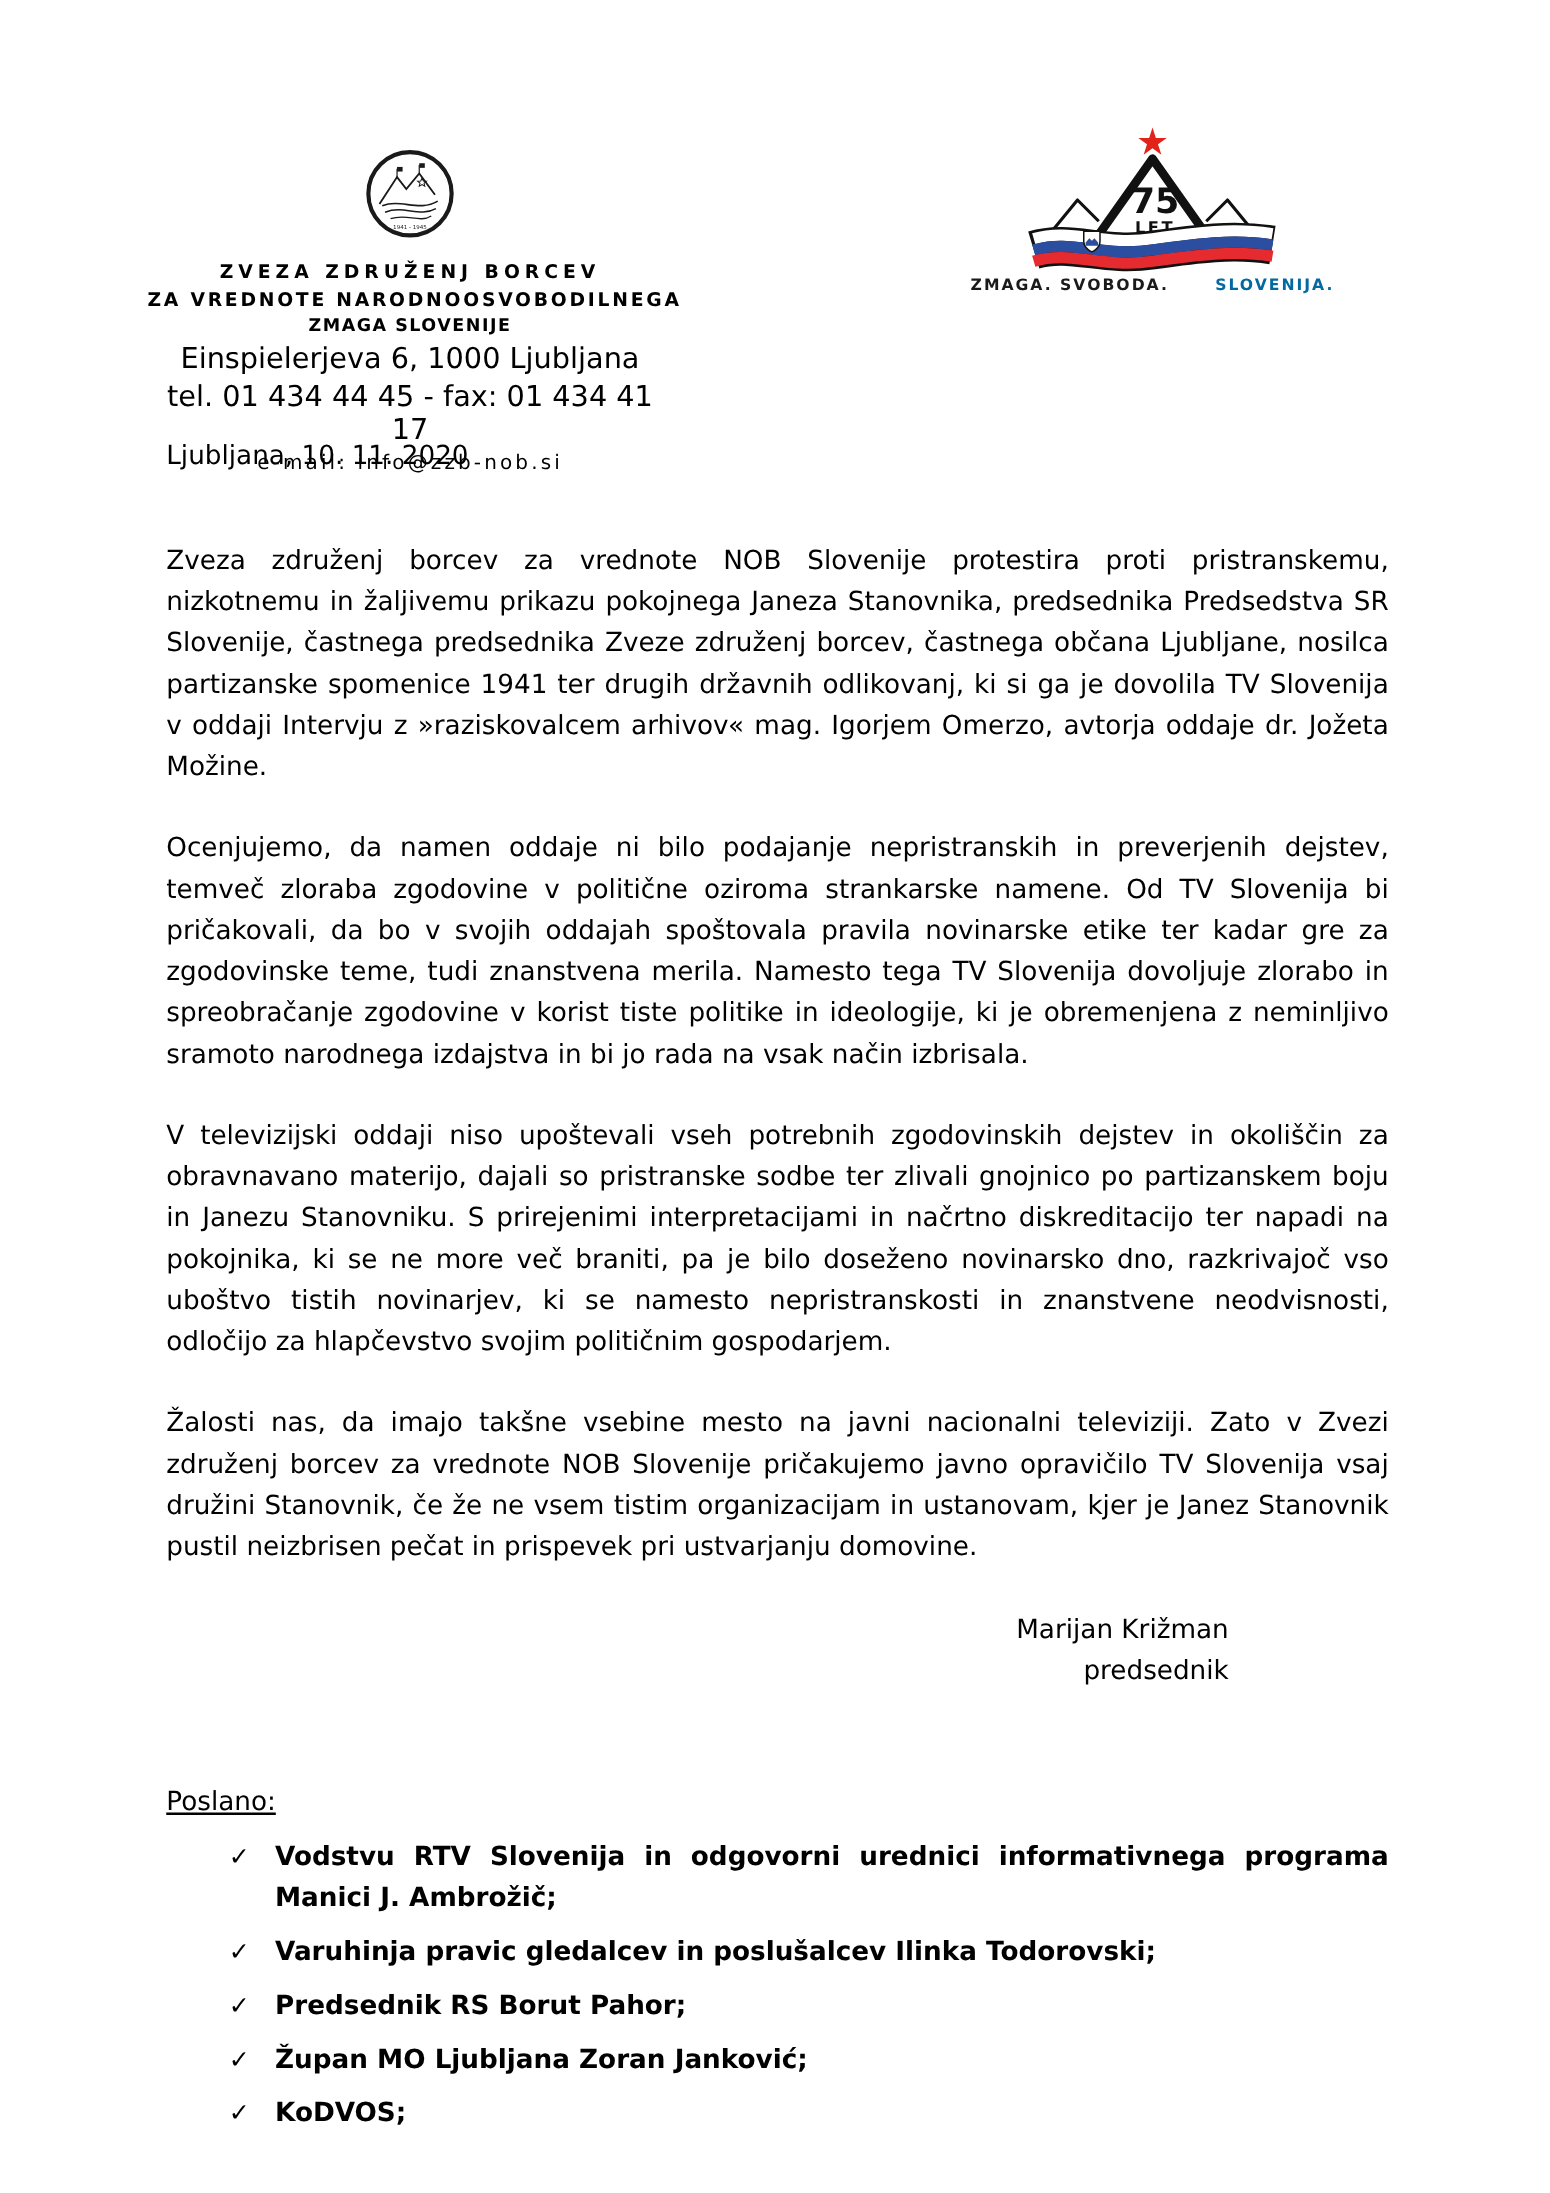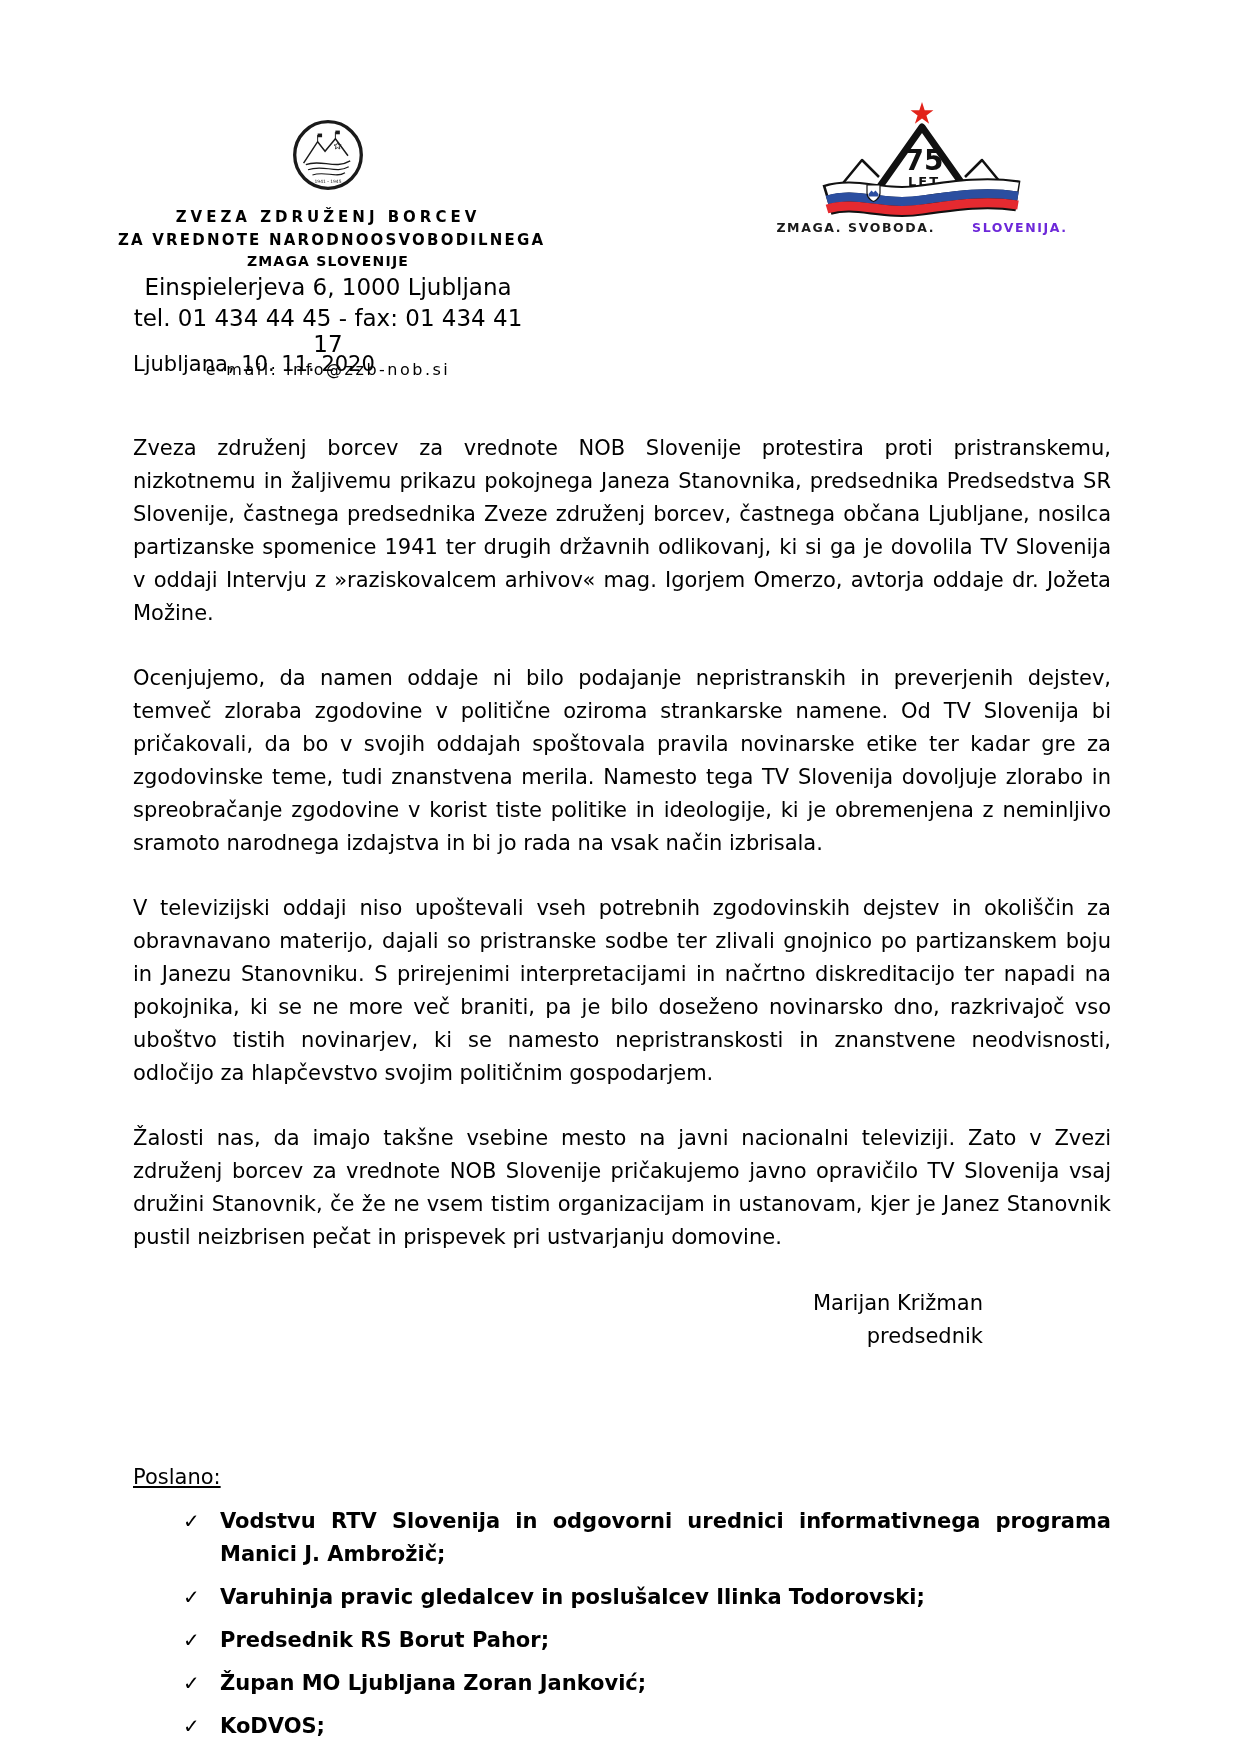--- a/index.html
+++ b/index.html
@@ -17,30 +17,30 @@
   .org1 { font-weight:bold; font-size:15px; letter-spacing:4px; margin-top:16px; white-space:nowrap; }
   .org2 { font-weight:bold; font-size:15px; letter-spacing:2.2px; margin-top:5px; white-space:nowrap; }
   .org3 { font-weight:bold; font-size:14px; letter-spacing:1.2px; margin-top:4px; }
   .addr { font-size:23px; margin-top:5px; }
   .mail { font-size:16px; letter-spacing:2.5px; margin-top:3px; }
 
   
   .lh-right { position:absolute; left:772px; top:100px; width:300px; text-align:center; }
   .logo75-svg { width:300px; height:118px; display:block; }
   .slogan { font-size:12.5px; letter-spacing:1.6px; margin-top:2px; font-weight:bold; color:#1a1a1a; }
-  .slogan .heavy { font-weight:bold; color:#6d28d9;margin-left:31px; }
+  .slogan .heavy { font-weight:bold; color:#0369a1;margin-left:31px; }
 
   
   .dateline { position:absolute; left:133px; top:352px; font-size:21px; }
   .flow { position:absolute; left:133px; top:400px; width:978px; }
   .subject { font-size:22px; font-weight:bold; letter-spacing:0.2px; }
   .para { font-size:21px; line-height:33px; text-align:justify; margin-top:32px; }
   .sig { margin-top:33px; text-align:right; padding-right:128px; font-size:21px; line-height:33px; }
 
-  .poslano { margin-top:112px; font-size:21px; text-decoration:underline; }
+  .poslano { margin-top:76px; font-size:21px; text-decoration:underline; }
   .dist-list { margin-top:16px; padding-left:50px; }
   .dist-item { display:flex; margin-bottom:10px; font-size:21px; line-height:33px; }
   .check { width:37px; flex:0 0 37px; font-size:20px; }
   .dist-text { flex:1; text-align:justify;font-weight:bold; }
 
   .star-red { fill:#e2231a; }
   .flag-blue { stroke:#2b4ea0; }
   .flag-red { stroke:#e52a30; }
 </style>
 </head>

